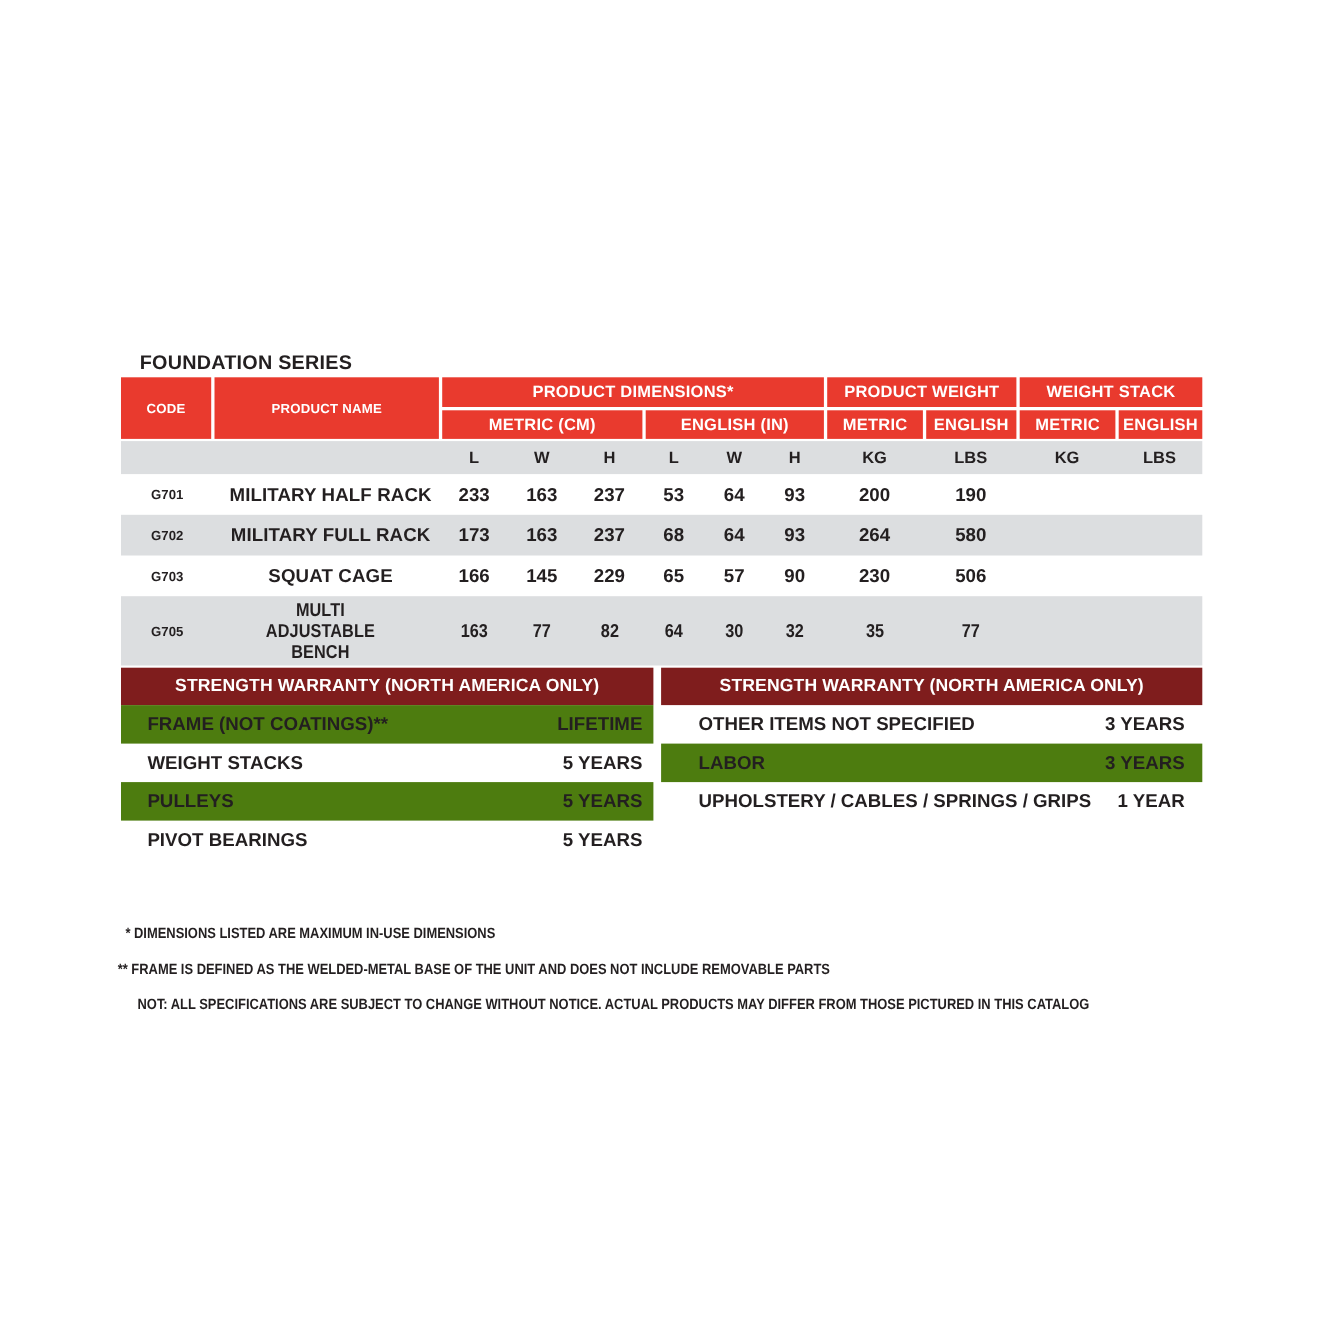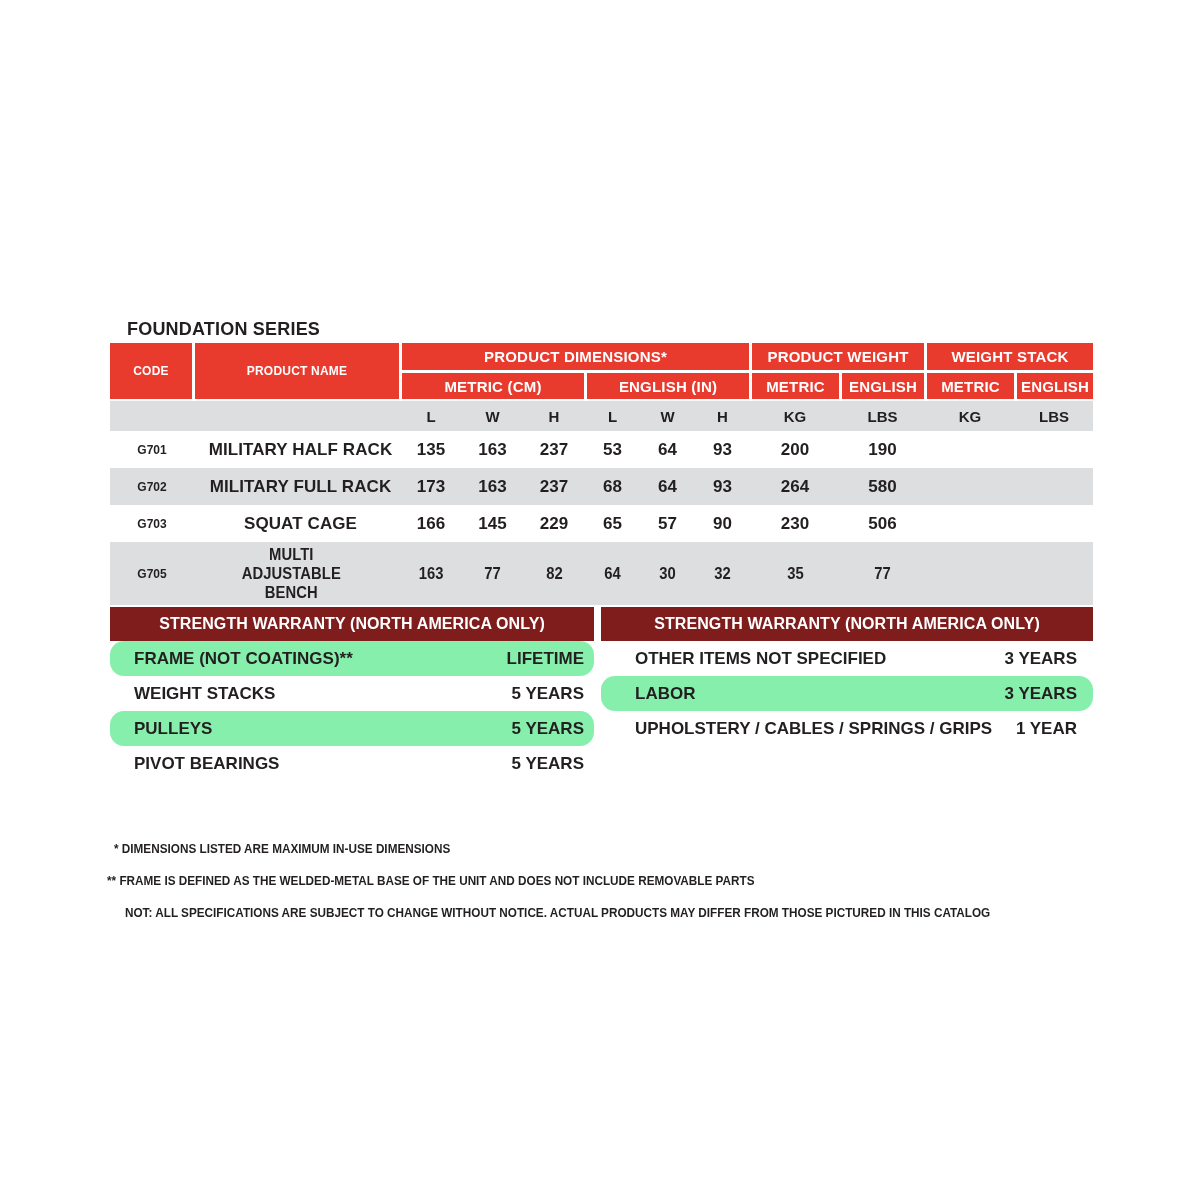--- a/index.html
+++ b/index.html
@@ -52,21 +52,21 @@
 
   
   .warranty{position:absolute;left:110px;top:607px;width:983px;display:flex;gap:7px;}
   .w-half{display:flex;flex-direction:column;}
   .w-left{width:484px;}
   .w-right{width:492px;}
   .w-titlebar{height:34px;background:#7f1d1d;color:#fff;display:flex;align-items:center;
               justify-content:center;font-size:16px;white-space:nowrap;letter-spacing:.1px;}
   .w-row{height:35px;display:flex;align-items:center;justify-content:space-between;
          font-size:17px;white-space:nowrap;}
-  .w-row.gray{background:#86efac;border-radius:14px;}
+  .w-row.gray{background:#4d7c0f;}
   .w-left .w-row{padding-left:24px;padding-right:10px;}
   .w-right .w-row{padding-left:34px;padding-right:16px;}
 
   
   .footnotes{position:absolute;left:107px;top:801px;font-size:13.5px;}
   .fnote{margin:0 0 17px 0;white-space:nowrap;}
   .fn1{padding-left:7px;margin-top:40px;}
   .fn3{padding-left:18px;text-decoration:underline;}
 </style>
 </head>
@@ -103,21 +103,21 @@
       <div class="cell">H</div>
       <div class="cell">KG</div>
       <div class="cell">LBS</div>
       <div class="cell">KG</div>
       <div class="cell">LBS</div>
     </div>
 
     <div class="bodygrid drow">
       <div class="cell code">G701</div>
       <div class="cell pname">MILITARY HALF RACK</div>
-      <div class="cell">135</div>
+      <div class="cell">233</div>
       <div class="cell">163</div>
       <div class="cell">237</div>
       <div class="cell">53</div>
       <div class="cell">64</div>
       <div class="cell">93</div>
       <div class="cell">200</div>
       <div class="cell">190</div>
       <div class="cell"></div>
       <div class="cell"></div>
     </div>

